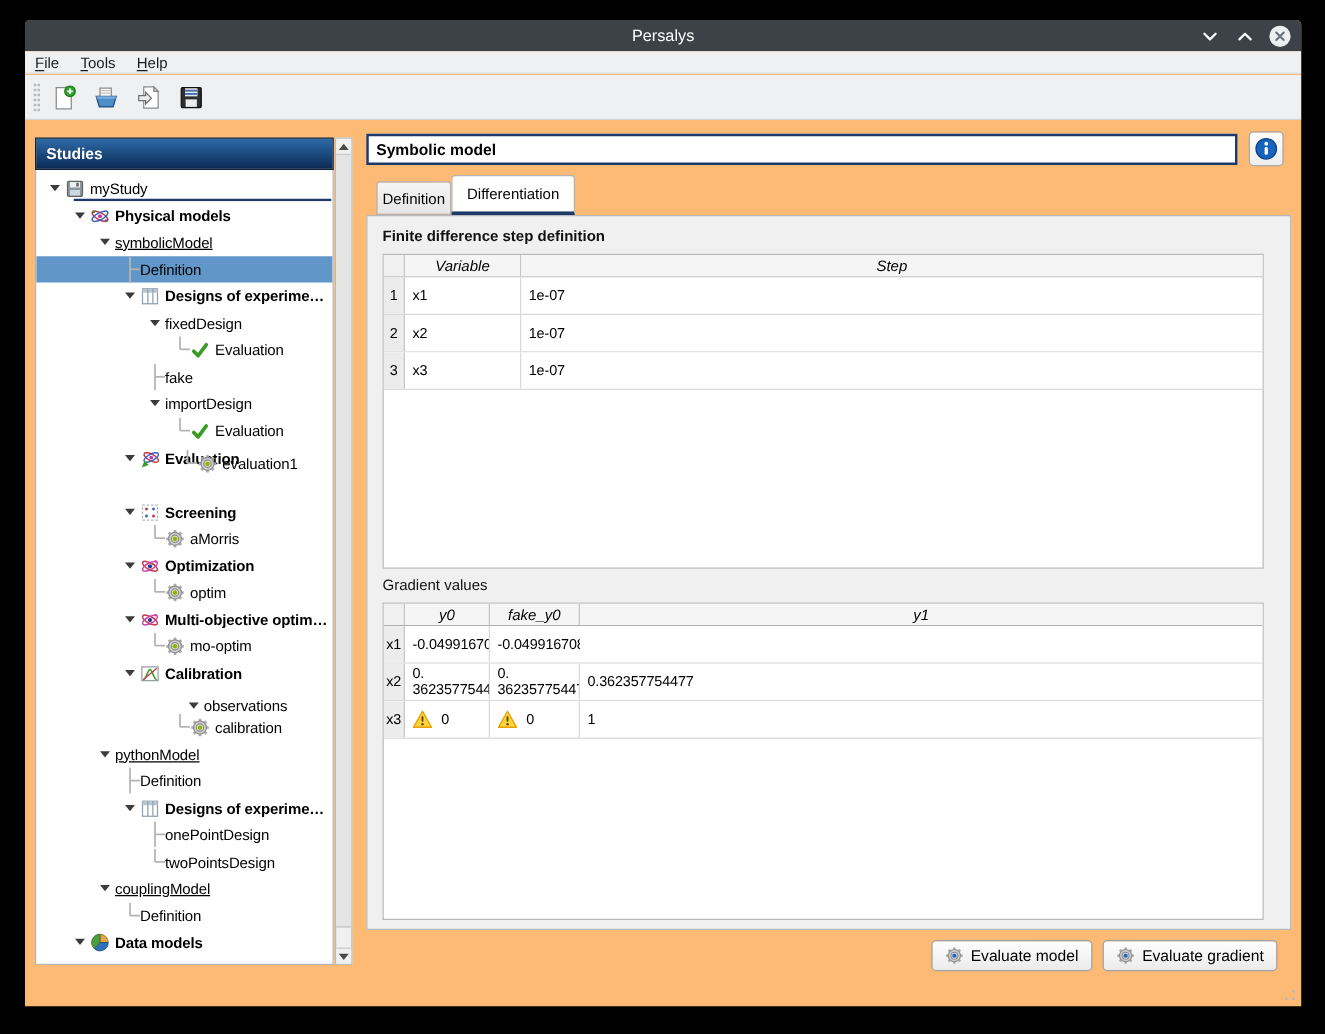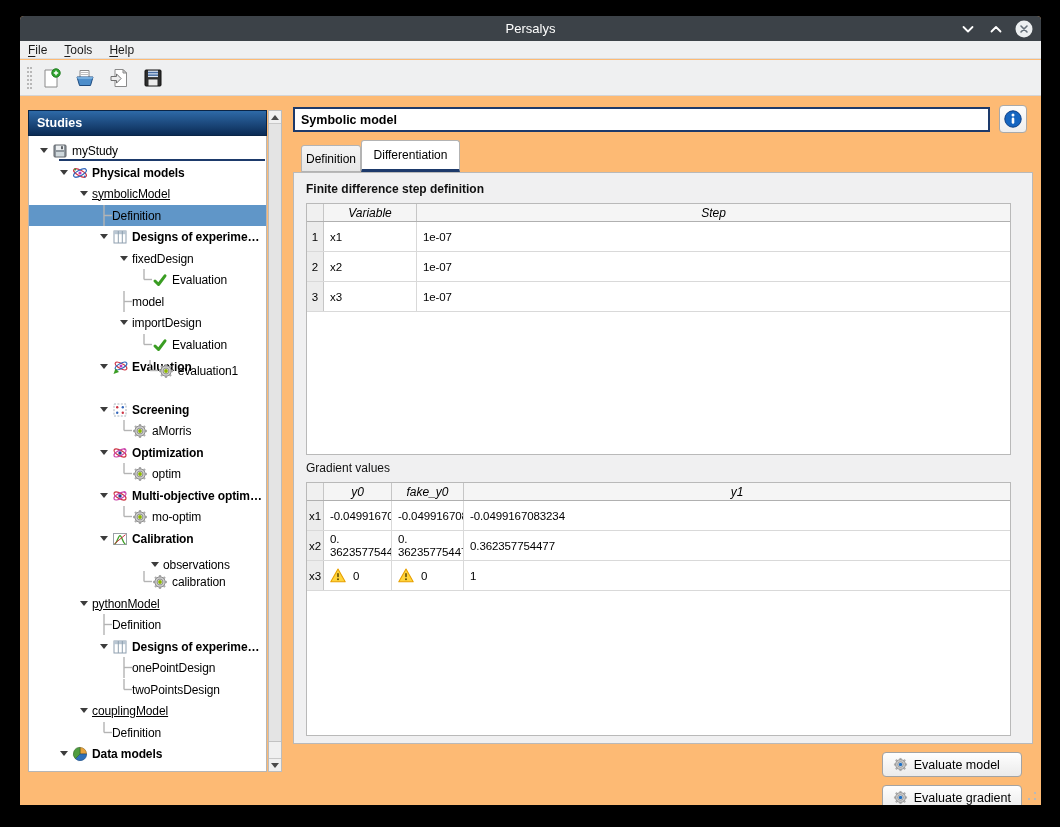--- a/index.html
+++ b/index.html
@@ -85,21 +85,21 @@
   .qt-vh{background:#ececec;justify-content:center;border-right:1px solid #c6c6c6;padding:0;font-size:11.5px;}
   .qt-val{font-size:11.5px;letter-spacing:-0.1px;}
   .qt-val.wrap{white-space:pre-line;line-height:13px;align-items:center;}
   .qt-val .wicon{width:16px;height:15px;margin-right:7px;flex:none;}
   .qt-val .wicon svg{width:16px;height:15px;display:block;}
   #fd-table .qt-row{grid-template-columns:17px 93px 1fr;}
   #grad-table .qt-row{grid-template-columns:17px 68px 72px 1fr;}
   .qt-header{height:18px;}
   .qt-data{height:30px;}
   
-  #bottom-buttons{position:absolute;right:19px;top:736px;display:flex;gap:8px;z-index:2;flex-direction:column;}
+  #bottom-buttons{position:absolute;right:19px;top:736px;display:flex;gap:8px;z-index:2;}
   .action-btn{height:25px;display:flex;align-items:center;gap:6px;padding:0 10px;
     background:linear-gradient(#fefefe,#ebebeb);border:1px solid #a3a3a3;border-radius:4px;font-size:12.5px;color:#000;}
   .action-btn .bicon{width:15px;height:15px;}
   .action-btn .bicon svg{width:15px;height:15px;display:block;}
   #resize-grip{position:absolute;right:4px;bottom:4px;width:10px;height:10px;
     background:
       radial-gradient(circle at 8px 2px,#b9b9b9 1px,transparent 1.4px),
       radial-gradient(circle at 8px 8px,#b9b9b9 1px,transparent 1.4px),
       radial-gradient(circle at 2px 8px,#b9b9b9 1px,transparent 1.4px);}
 </style>
@@ -275,21 +275,21 @@
         <span class="tlabel">Evaluation</span>
       </div>
       <div class="tree-row" style="top: 155px;">
         <span class="ind" style="width: 87px;"></span>
         <span class="slot">
           <svg viewBox="0 0 16 21" width="16" height="21">
             <line x1="8" y1="0" x2="8" y2="21" stroke="#b4b4b4" stroke-width="1.4"></line>
             <line x1="8" y1="10.5" x2="16" y2="10.5" stroke="#b4b4b4" stroke-width="1.4"></line>
           </svg>
         </span>
-        <span class="tlabel">model</span>
+        <span class="tlabel">fake</span>
       </div>
       <div class="tree-row" style="top: 176px;">
         <span class="ind" style="width: 87px;"></span>
         <span class="slot">
           <span class="exp"></span>
         </span>
         <span class="tlabel">importDesign</span>
       </div>
       <div class="tree-row" style="top: 198px;">
         <span class="ind" style="width: 107px;"></span>
@@ -668,23 +668,20 @@
           <div class="qt-cell qt-h">fake_y0</div>
           <div class="qt-cell qt-h">y1</div>
         </div>
         <div class="qt-row qt-data">
           <div class="qt-cell qt-vh">x1</div>
           <div class="qt-cell qt-val">
             <span>-0.049916708…</span>
           </div>
           <div class="qt-cell qt-val">
             <span>-0.049916708…</span>
-          </div>
-          <div class="qt-cell qt-val">
-            <span>-0.0499167083234</span>
           </div>
         </div>
         <div class="qt-row qt-data">
           <div class="qt-cell qt-vh">x2</div>
           <div class="qt-cell qt-val wrap"><span>0.
 362357754477</span></div>
           <div class="qt-cell qt-val wrap"><span>0.
 362357754477</span></div>
           <div class="qt-cell qt-val">
             <span>0.362357754477</span>

